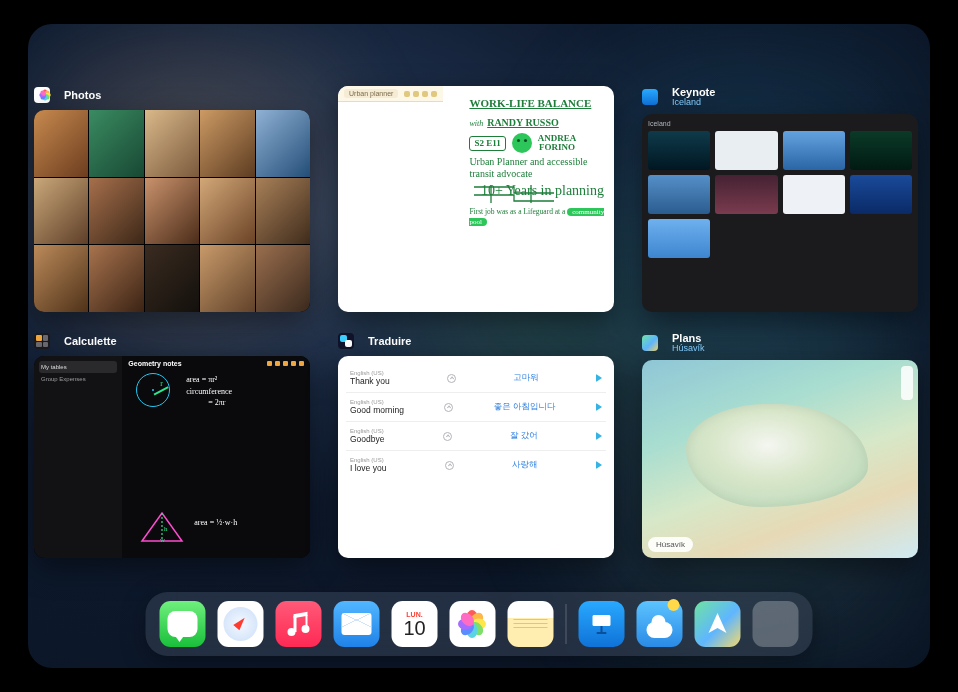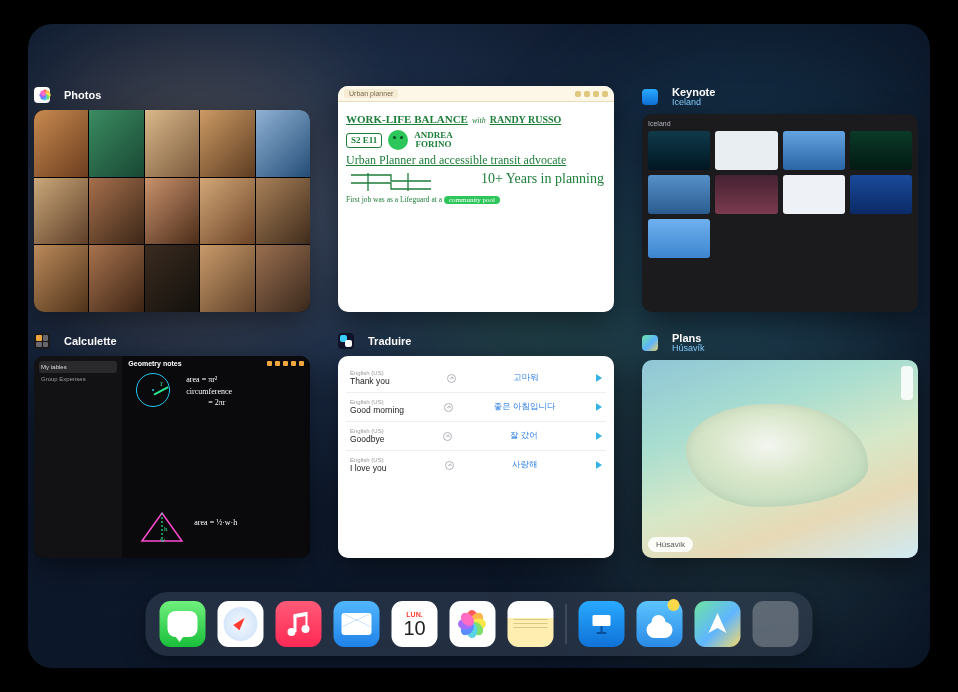--- a/index.html
+++ b/index.html
@@ -113,42 +113,42 @@
   .photos-grid .ph:nth-child(8){background:linear-gradient(135deg,#c9926c,#4b2c19);}
   .photos-grid .ph:nth-child(9){background:linear-gradient(135deg,#d2a878,#6b4326);}
   .photos-grid .ph:nth-child(10){background:linear-gradient(135deg,#a88058,#402c1c);}
   .photos-grid .ph:nth-child(11){background:linear-gradient(135deg,#bb8a5a,#4f3219);}
   .photos-grid .ph:nth-child(12){background:linear-gradient(135deg,#a8734e,#3b2314);}
   .photos-grid .ph:nth-child(13){background:linear-gradient(135deg,#3a2b20,#13100c);}
   .photos-grid .ph:nth-child(14){background:linear-gradient(135deg,#c89a6a,#61422a);}
   .photos-grid .ph:nth-child(15){background:linear-gradient(135deg,#9a6e4e,#3a291d);}
 
   
-  .notes-body { background:#fff; display:flex; flex-direction:column; }
+  .notes-body { background:#fff; display:flex; flex-direction:row;gap:18px; }
   .notes-toolbar {
     height: 16px;
     background:#fdf7e8;
     border-bottom:1px solid #e8dcc0;
     display:flex;
     align-items:center;
     padding:0 6px;
     gap:3px;
   }
   .notes-toolbar .nt-title { font-size:7px; color:#7a6b4d; padding:1px 5px; background:#f6ecd4; border-radius:3px;}
   .notes-toolbar .nt-icon{width:6px;height:6px;border-radius:2px;background:#e0c87f;}
   .note-canvas{flex:1;padding:6px 8px;font-family:"Comic Sans MS",cursive;color:#1d7e3a;line-height:1.2;}
   .note-line1{font-size:11px;font-weight:700;text-decoration:underline;}
   .note-with{font-size:8px;font-style:italic;color:#1d7e3a;}
   .note-row{display:flex;align-items:center;gap:6px;margin-top:3px;}
   .badge-s2{border:1.5px solid #1d7e3a;border-radius:3px;font-size:9px;padding:1px 4px;font-weight:700;}
   .face{width:20px;height:20px;border-radius:50%;background:#2dc65a;position:relative;}
   .face::before,.face::after{content:"";position:absolute;width:3px;height:3px;background:#0a4b22;border-radius:50%;top:6px;}
   .face::before{left:5px;} .face::after{right:5px;}
   .andrea{font-size:9px;text-align:center;font-weight:700;line-height:1;}
-  .note-sub{font-size:12px;text-decoration:underline;margin-top:3px;}
+  .note-sub{font-size:10px;margin-top:3px;}
   .note-map{height:22px;margin-top:3px;position:relative;}
   .note-map svg{width:100px;height:22px;}
   .note-years{position:absolute;right:2px;top:0;font-size:14px;}
   .note-foot{font-size:7.5px;margin-top:2px;}
   .pill{background:#2dc65a;color:#fff;border-radius:7px;padding:0 5px;font-size:7px;}
 
   
   .keynote-body{background:#1b1b1d;padding:6px;}
   .kn-top{font-size:7px;color:#aeb3ba;margin-bottom:4px;}
   .kn-grid{display:grid;grid-template-columns:repeat(4,1fr);gap:5px;}

